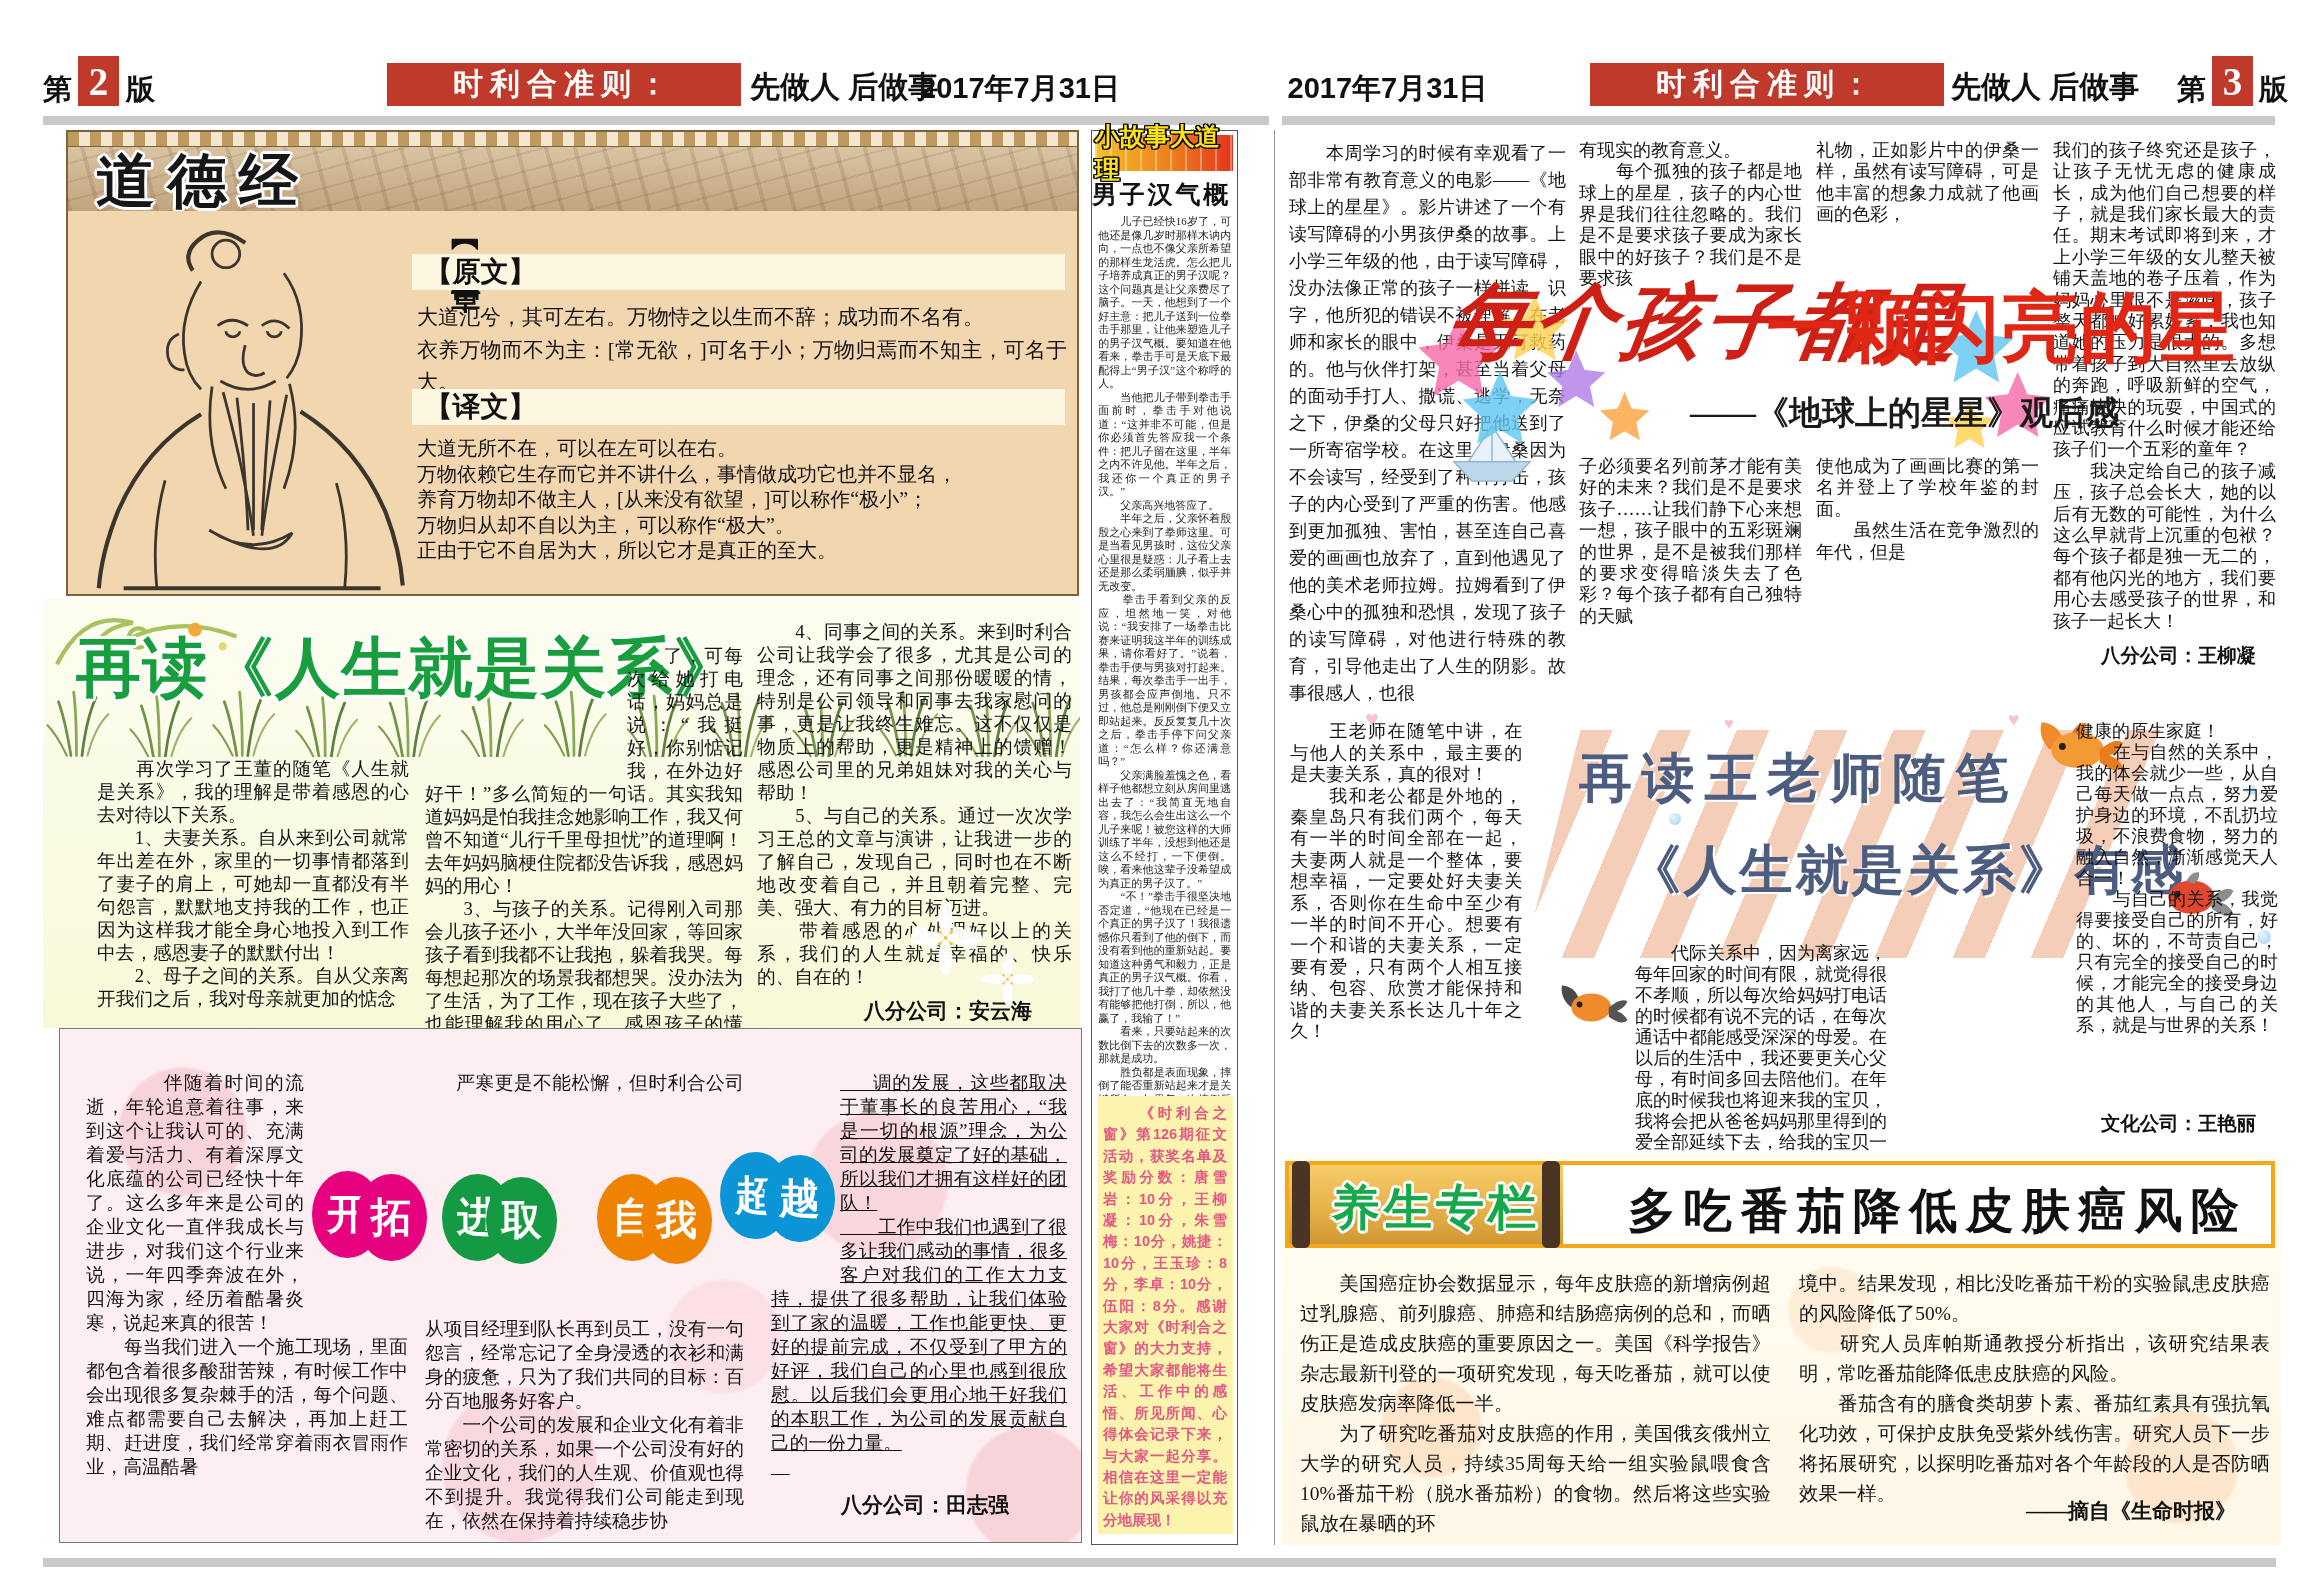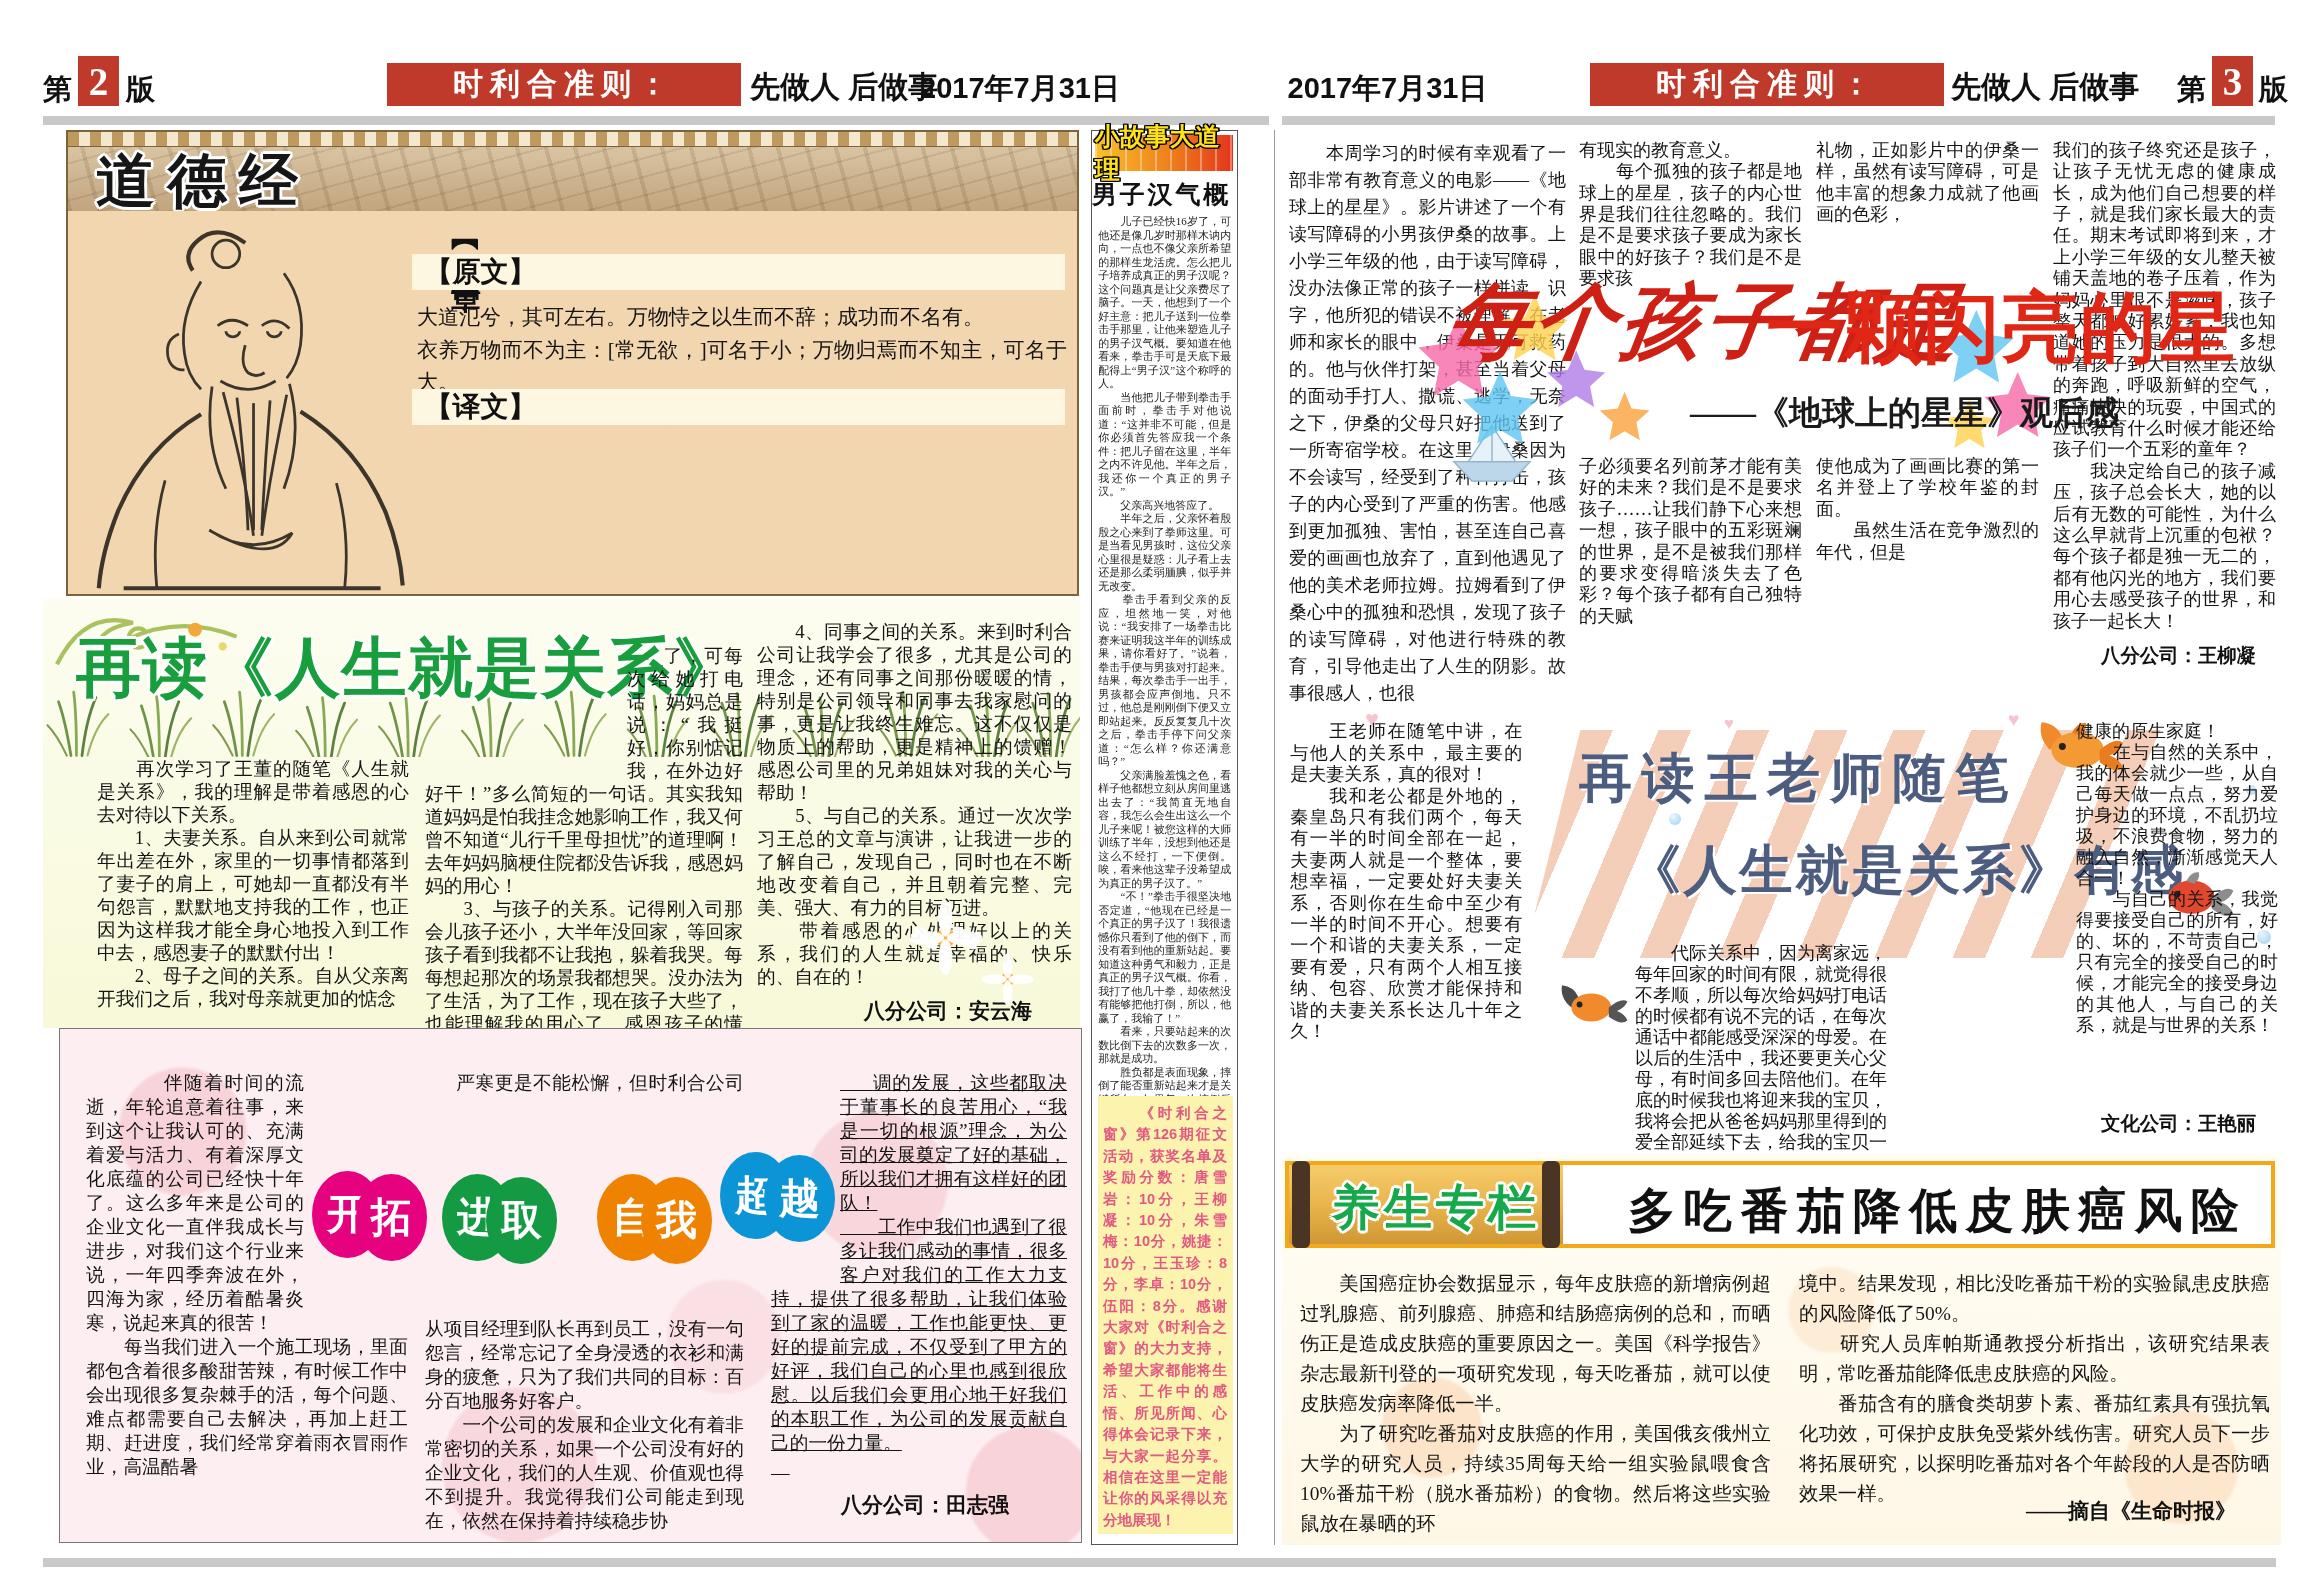--- a/index.html
+++ b/index.html
@@ -87,20 +87,25 @@
         <path d="M92 226 q30 20 60 2 q-14 24 -60 -2z"></path>
         <path d="M30 268 h186" stroke-width="3"></path>
       </g>
     </svg>
     <span class="abs b" style="left:377px;top:97px;font-size:30px;writing-mode:vertical-rl;letter-spacing:5.5px;font-family:'Liberation Sans',sans-serif;">【第三十四章】</span>
     <div class="abs sans b" style="left:344px;top:122px;width:653px;height:36px;background:#fdf7e2;font-size:28px;padding-left:12.4px;line-height:36px;box-sizing:border-box;"><span>【原文】</span></div>
     <div class="abs col" style="left:349px;top:169px;width:650px;font-size:21px;line-height:1.55;">大道氾兮，其可左右。万物恃之以生而不辞；成功而不名有。
 衣养万物而不为主：[常无欲，]可名于小；万物归焉而不知主，可名于大。
 是以圣人终不为大，故能成其大。</div>
     <div class="abs sans b" style="left:344px;top:257px;width:653px;height:36px;background:#fdf7e2;font-size:28px;padding-left:12.4px;line-height:36px;box-sizing:border-box;"><span>【译文】</span></div>
+    <div class="abs col" style="left:349px;top:304px;width:650px;font-size:20px;line-height:1.28;">大道无所不在，可以在左可以在右。
+万物依赖它生存而它并不讲什么，事情做成功它也并不显名，
+养育万物却不做主人，[从来没有欲望，]可以称作“极小”；
+万物归从却不自以为主，可以称作“极大”。
+正由于它不自居为大，所以它才是真正的至大。</div>
   </div>
 
   <div class="abs" style="left:43px;top:599px;width:1037px;height:429px;background:linear-gradient(180deg,#fcfdf0,#f8f9d8);overflow:hidden;">
 
     <svg class="abs" style="left:0;top:82px;" width="1037" height="76" viewBox="0 0 1500 110">
       <defs>
           <g id="tuft" stroke-linecap="round" fill="none">
         <path d="M10 108 q-8 -50 -18 -78" stroke="#6f9347" stroke-width="4"></path>
         <path d="M18 108 q0 -60 -4 -92" stroke="#87a854" stroke-width="4"></path>
         <path d="M26 108 q6 -52 20 -84" stroke="#5d8140" stroke-width="4"></path>

